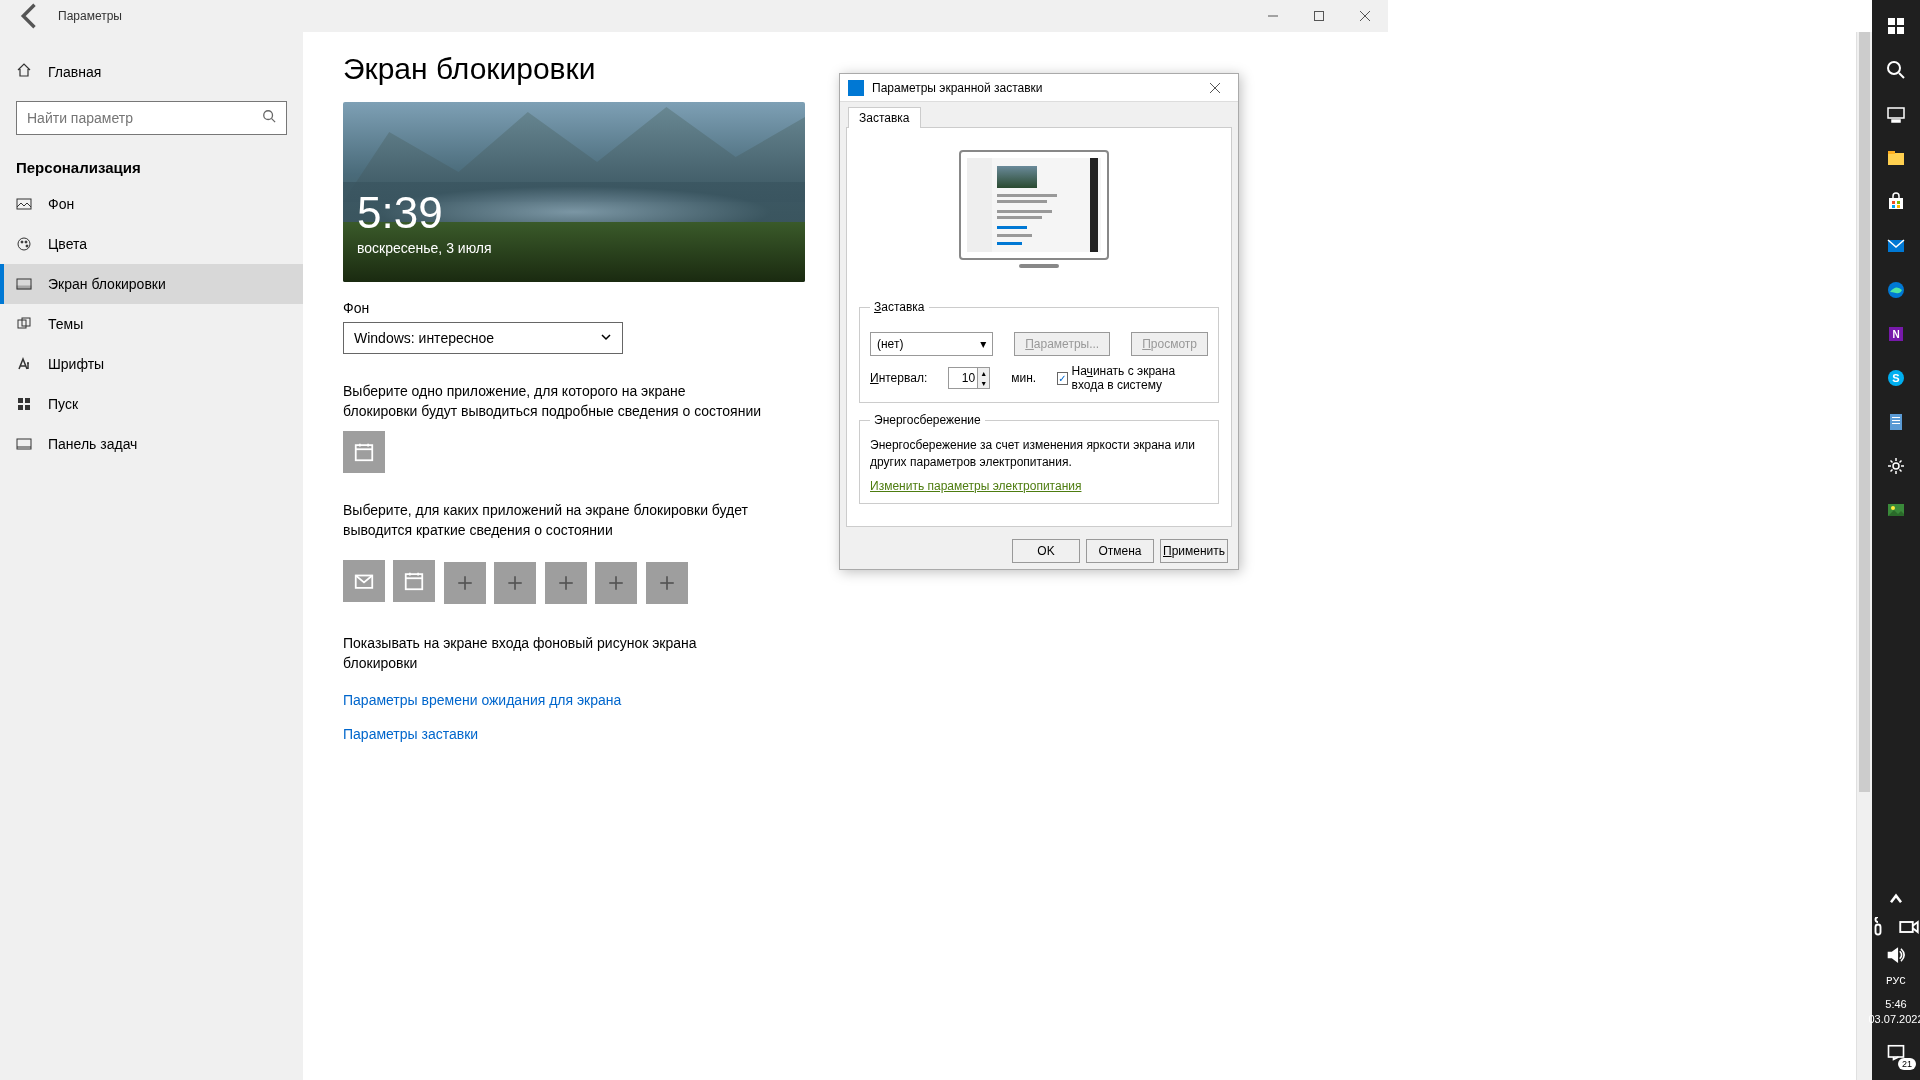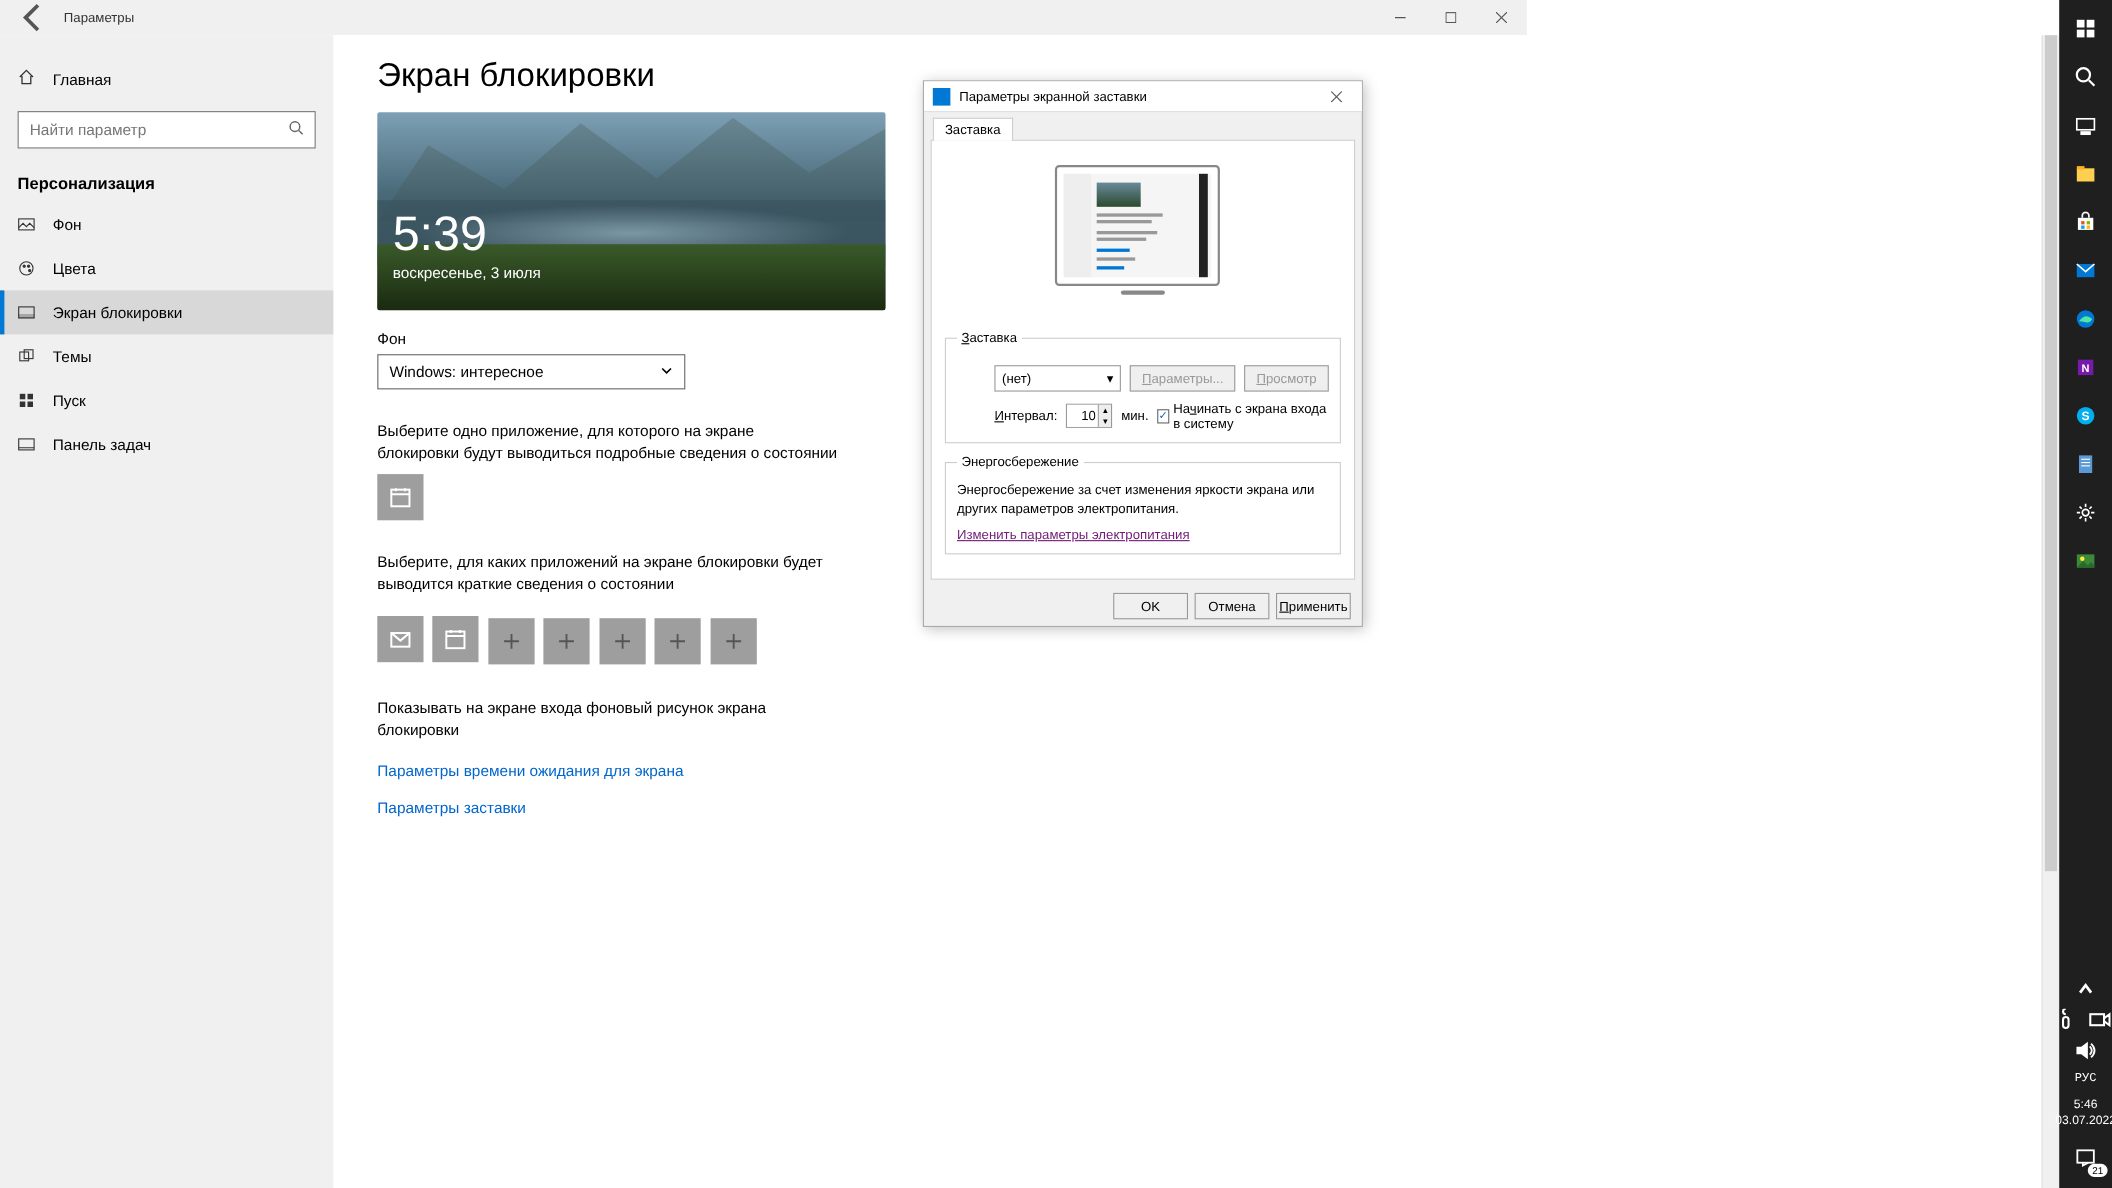--- a/index.html
+++ b/index.html
@@ -57,31 +57,31 @@
 .monitor .screen { width: 150px; height: 110px; border: 2px solid #888; background: #fff; border-radius: 4px; padding: 6px; }
 .monitor .mini { width: 100%; height: 100%; background: #f5f5f5; position: relative; }
 .monitor .mini .msidebar { position: absolute; left: 0; top: 0; bottom: 0; width: 25px; background: #eee; }
 .monitor .mini .mimg { position: absolute; left: 30px; top: 8px; width: 40px; height: 22px; background: linear-gradient(#6a8a9a,#2a4a30); }
 .monitor .mini .mbar { position: absolute; right: 3px; top: 0; bottom: 0; width: 8px; background: #222; }
 .monitor .mini .mline { position: absolute; left: 30px; height: 3px; background: #999; }
 .monitor .stand { width: 40px; height: 4px; background: #888; margin: 4px auto 0; border-radius: 2px; }
 
 .fieldset { border: 1px solid #ccc; padding: 10px; margin-bottom: 10px; font-size: 12px; }
 .fieldset legend { padding: 0 4px; font-size: 12px; }
-.row { display: flex; align-items: center; gap: 8px; margin-top: 8px; margin-left: 34px; }
+.row { display: flex; align-items: center; gap: 21px; margin-top: 8px; }
 .combo { flex: 1; height: 24px; border: 1px solid #999; background: #fff; display: flex; align-items: center; padding: 0 6px; font-size: 12px; justify-content: space-between; cursor: pointer; }
 .btn { height: 24px; padding: 0 10px; font-size: 12px; border: 1px solid #999; background: #e8e8e8; cursor: pointer; display: flex; align-items: center; }
 .btn.disabled { color: #999; background: #efefef; cursor: default; }
 .spin { width: 42px; height: 22px; border: 1px solid #999; display: flex; }
 .spin input { width: 28px; border: none; text-align: right; font-size: 12px; padding-right: 2px; outline: none; }
 .spin .arrows { width: 14px; display: flex; flex-direction: column; border-left: 1px solid #999; }
 .spin .arrows div { flex: 1; font-size: 7px; display: flex; align-items: center; justify-content: center; cursor: pointer; background: #eee; }
 .check { display: inline-flex; align-items: center; gap: 4px; font-size: 12px; }
 .check .box { width: 13px; height: 13px; border: 1px solid #666; display: flex; align-items: center; justify-content: center; font-size: 10px; color: #0066cc; }
-.dlg-link { color: #701a75; text-decoration: underline; font-size: 12px; cursor: pointer; }
+.dlg-link { color: #4d7c0f; text-decoration: underline; font-size: 12px; cursor: pointer; }
 .dlg-buttons { display: flex; justify-content: flex-end; gap: 6px; padding: 6px 10px; }
 .dlg-buttons .btn { width: 68px; justify-content: center; background: #f0f0f0; }
 .u { text-decoration: underline; }
 
 
 .taskbar { position: absolute; right: 0; top: 0; width: 48px; height: 1080px; background: #1f1f1f; display: flex; flex-direction: column; align-items: center; padding-top: 4px; color: #fff; }
 .tb-item { width: 48px; height: 44px; display: flex; align-items: center; justify-content: center; cursor: pointer; }
 .tb-item svg { width: 20px; height: 20px; }
 .tb-spacer { flex: 1; }
 .tb-time { font-size: 11px; text-align: center; line-height: 1.3; padding: 4px 0; }
@@ -173,20 +173,28 @@
         <span>Экран блокировки</span>
       </div>
       <div class="nav-item">
         <span class="icon">
             <svg width="16" height="16" viewBox="0 0 16 16" fill="none" stroke="currentColor">
               <rect x="2" y="4" width="8" height="8"></rect>
               <rect x="6" y="2" width="8" height="8"></rect>
             </svg>
           </span>
         <span>Темы</span>
+      </div>
+      <div class="nav-item">
+        <span class="icon">
+            <svg width="16" height="16" viewBox="0 0 16 16" fill="none" stroke="currentColor" stroke-width="1.5">
+              <path d="M3 13 L7 3 L11 13 M4.5 10 H9.5 M12 7 V13 M11 7 H13"></path>
+            </svg>
+          </span>
+        <span>Шрифты</span>
       </div>
       <div class="nav-item">
         <span class="icon">
             <svg width="16" height="16" viewBox="0 0 16 16" fill="currentColor">
               <rect x="2" y="2" width="5" height="5"></rect>
               <rect x="9" y="2" width="5" height="5"></rect>
               <rect x="2" y="9" width="5" height="5"></rect>
               <rect x="9" y="9" width="5" height="5"></rect>
             </svg>
           </span>

